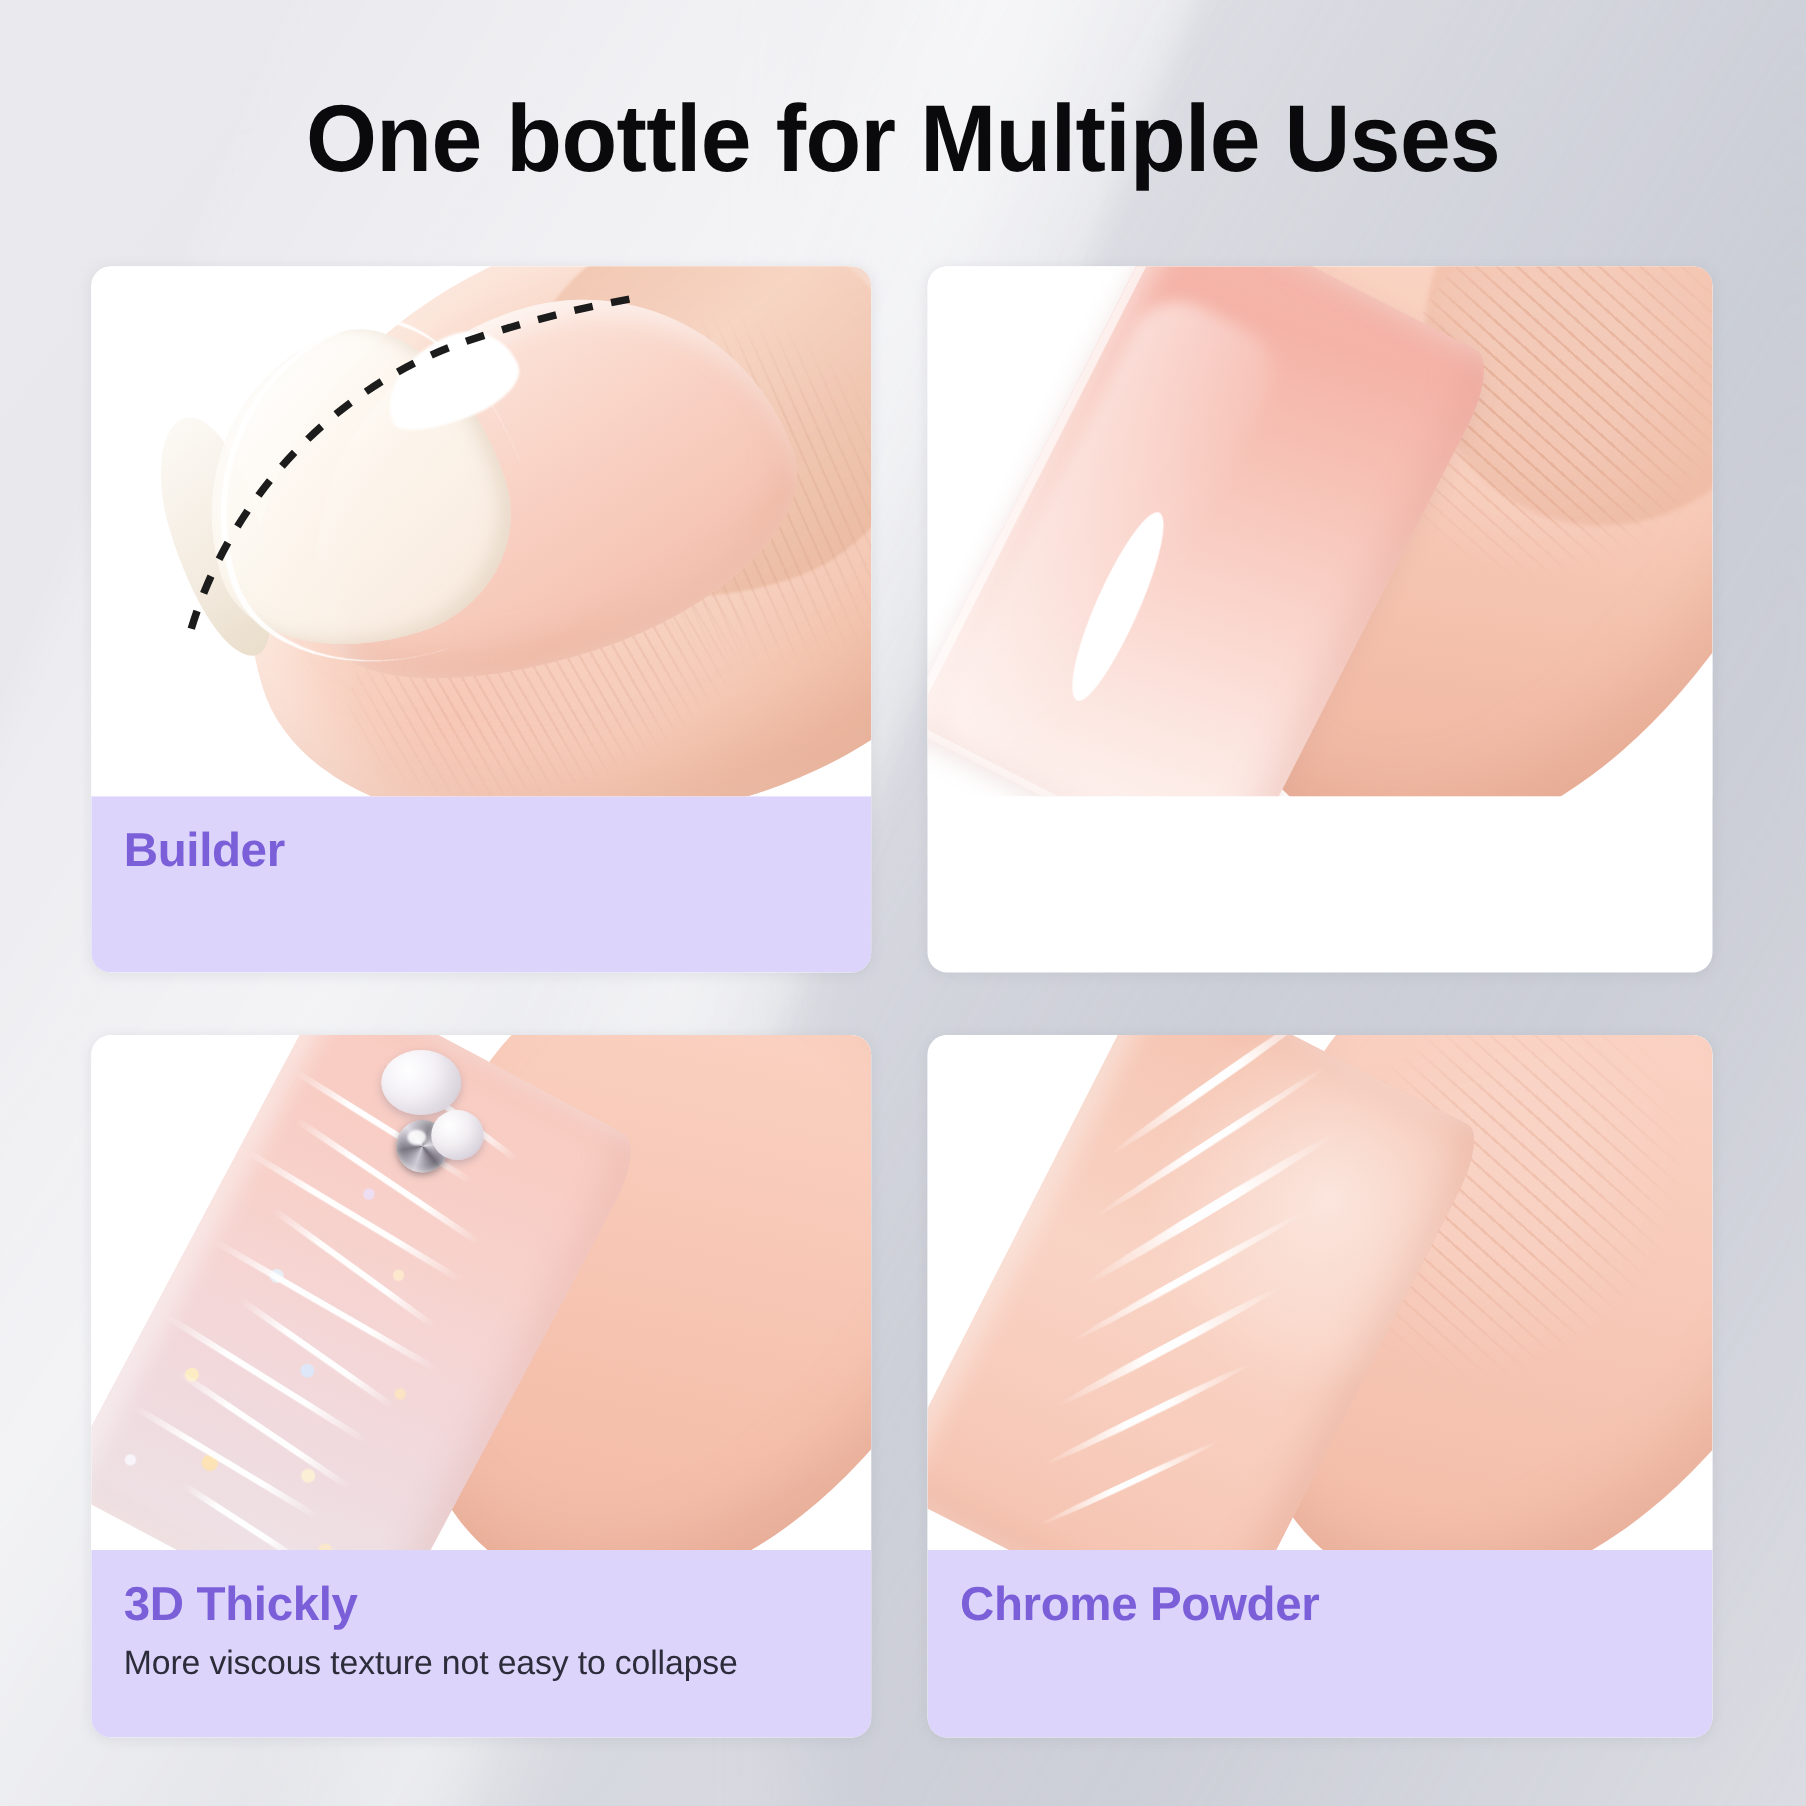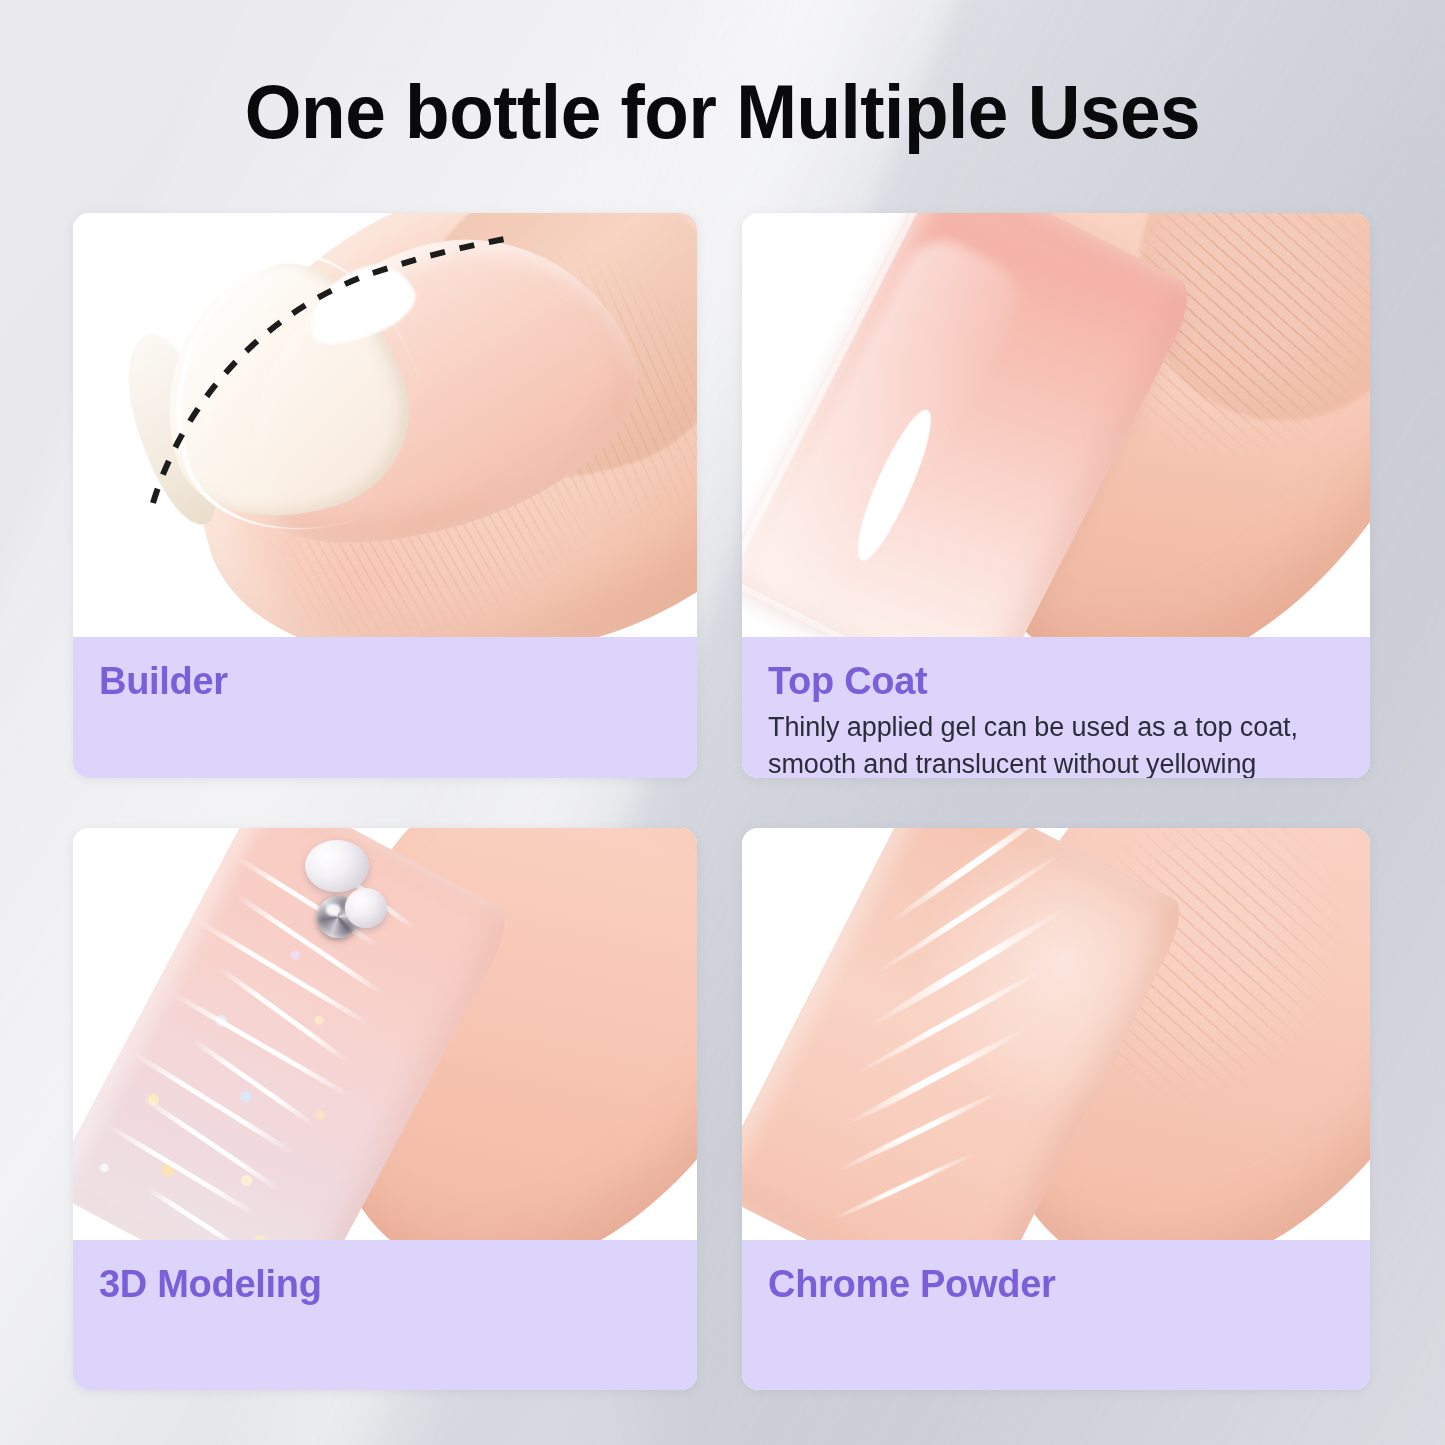--- a/index.html
+++ b/index.html
@@ -442,24 +442,20 @@
     <div class="photo">
       <div class="ph">
         <div class="f2-finger"></div>
         <div class="f2-knuck"></div>
         <div class="f2-wrinkles"></div>
         <div class="f2-nail"></div>
         <div class="f2-nailedge"></div>
         <div class="f2-gloss"></div>
         <div class="f2-shine"></div>
       </div>
-    </div>
-    <div class="caption">
-      <div class="cap-title">Top Coat</div>
-      <div class="cap-body">Thinly applied gel can be used as a top coat, smooth and translucent without yellowing</div>
     </div>
   </div>
 
   <div class="card card-c">
     <div class="photo">
       <div class="ph">
         <div class="f3-finger"></div>
         <div class="f3-nail"></div>
         <div class="f3-glitter"></div>
         <div class="f3-lines">
@@ -474,21 +470,22 @@
           <i style="left:8%;  top:82%; width:60%; transform:rotate(3deg);"></i>
           <i style="left:24%; top:10%; width:46%; transform:rotate(9deg);"></i>
           <i style="left:30%; top:90%; width:40%; transform:rotate(5deg);"></i>
         </div>
         <div class="f3-gem"></div>
         <div class="f3-pearl1"></div>
         <div class="f3-pearl2"></div>
       </div>
     </div>
     <div class="caption">
-      <div class="cap-title">3D Modeling</div>
+      <div class="cap-title">3D Thickly</div>
+      <div class="cap-body">More viscous texture not easy to collapse</div>
     </div>
   </div>
 
   <div class="card card-d">
     <div class="photo">
       <div class="ph">
         <div class="f4-finger"></div>
         <div class="f4-wr"></div>
         <div class="f4-nail">
           <u style="left:-6%; top:12%; width:70%; height:7px; transform:rotate(-62deg);"></u>

